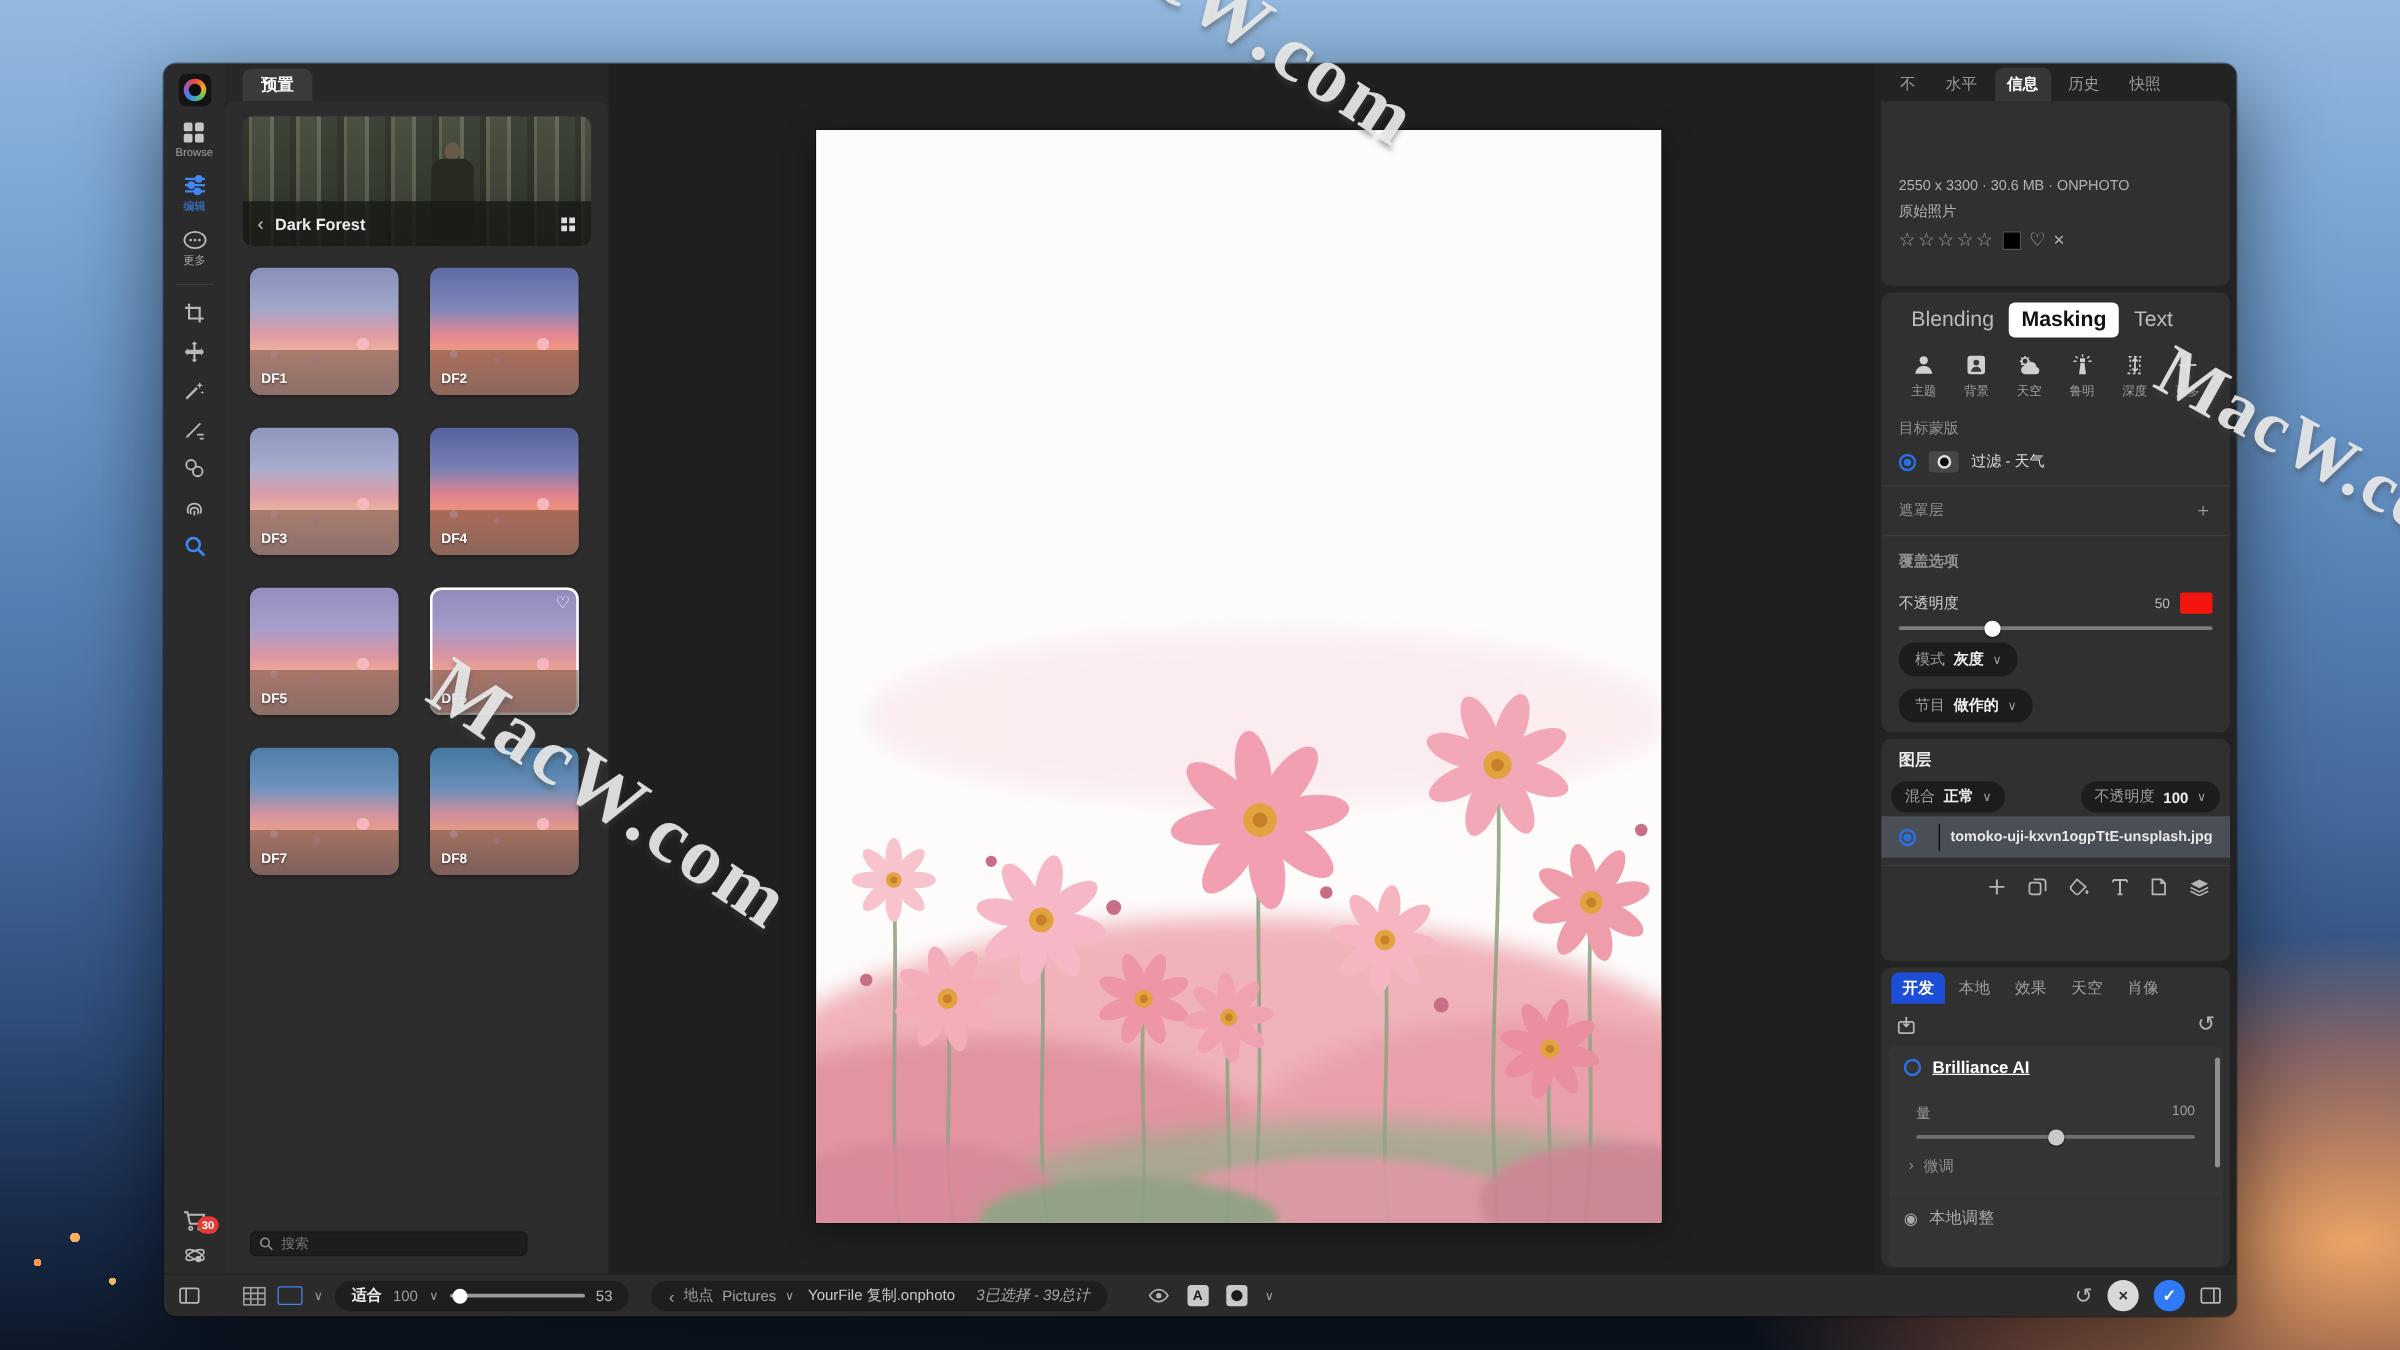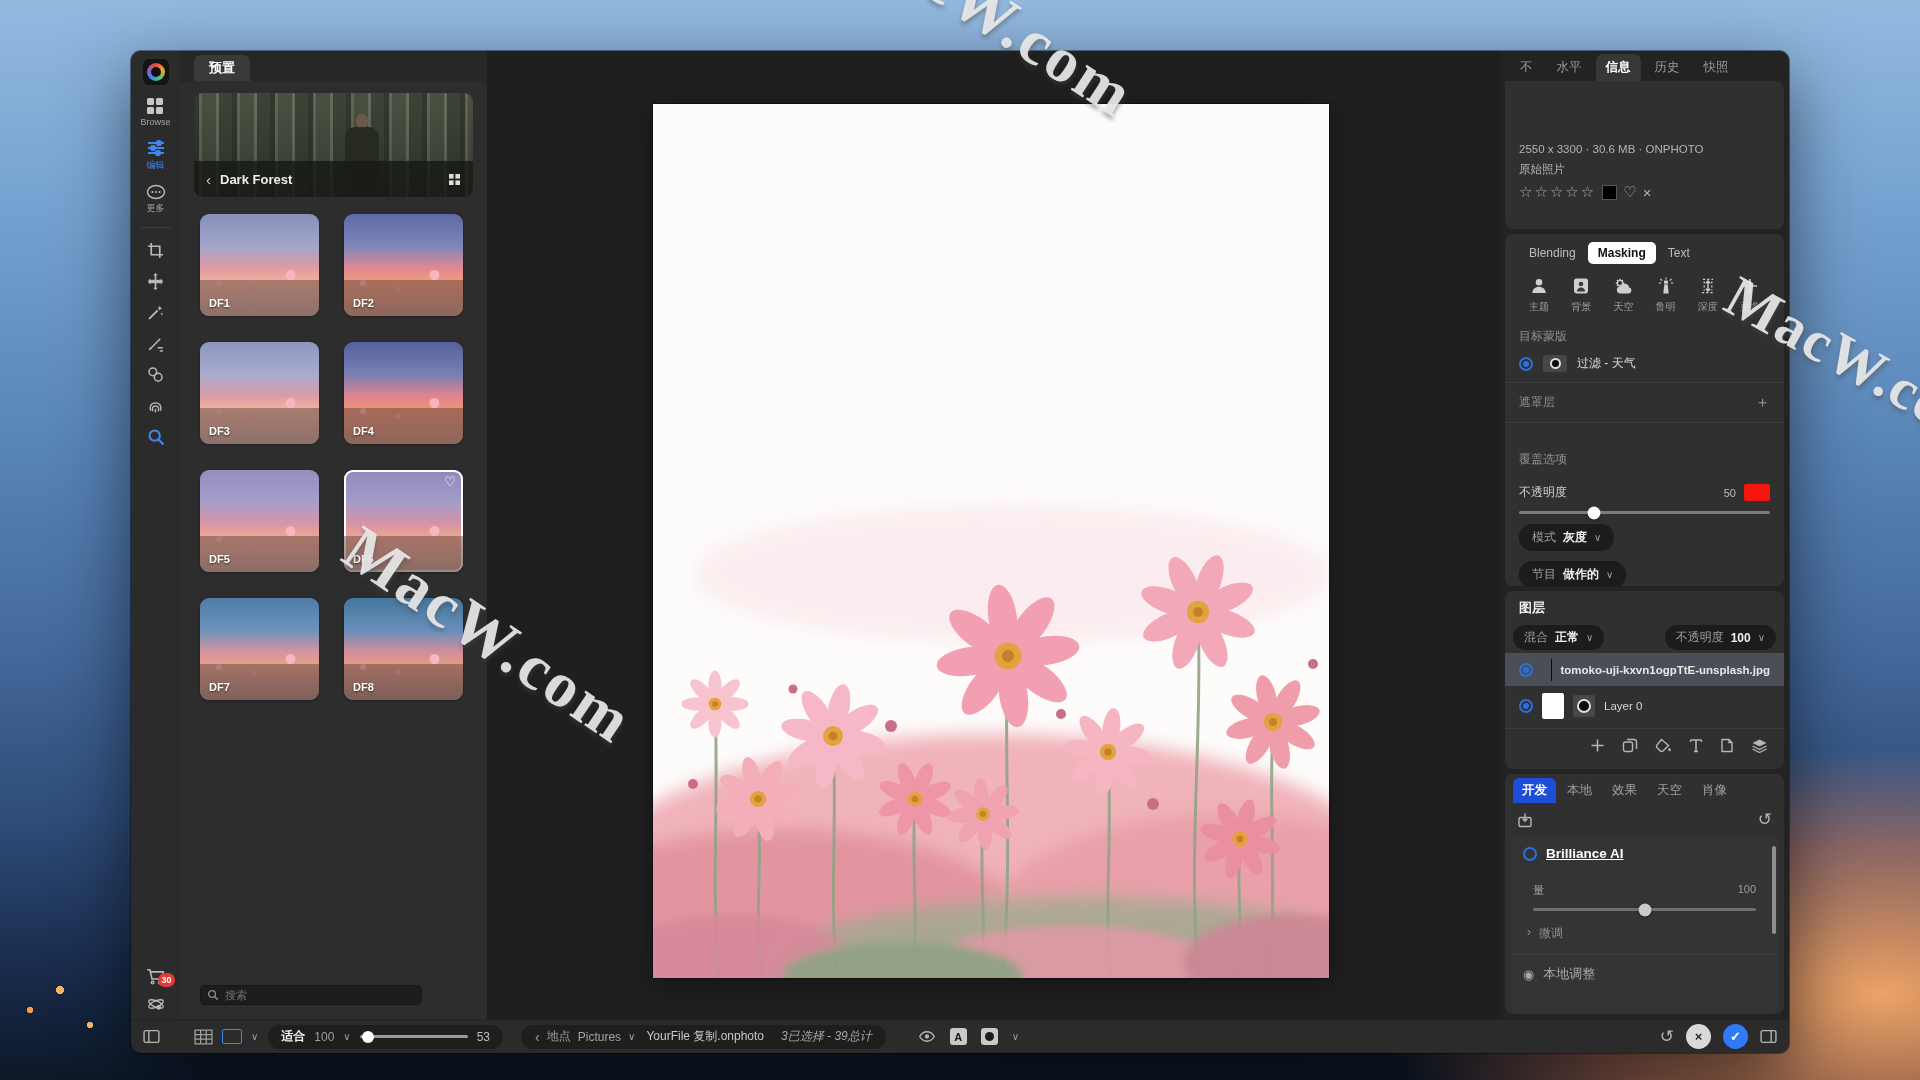--- a/index.html
+++ b/index.html
@@ -101,21 +101,21 @@
   .card-info { height:148px; padding:10px 14px; border-radius:0 8px 8px 8px; }
   .info-meta { margin-top:52px; color:#b3b3b3; font-size:11.5px; }
   .info-sub { margin-top:7px; color:#b3b3b3; font-size:11.5px; }
   .info-row { margin-top:6px; display:flex; align-items:center; gap:6px; color:#9a9a9a; }
   .stars { font-size:15px; letter-spacing:2px; color:#a5a5a5; }
   .swatch-k { width:15px; height:15px; background:#000; border:1px solid #555; }
   .glyph { font-size:15px; color:#b5b5b5; }
 
   .card-mask { height:352px; padding:8px 14px; }
   .mask-tabs { display:flex; gap:2px; align-items:center; }
-  .mask-tab { color:#bdbdbd; font-size:12px; padding:4px 10px; border-radius:5px; }
+  .mask-tab { color:#bdbdbd; font-size:17px; padding:4px 10px; border-radius:5px; }
   .mask-tab.active { background:#fff; color:#111; font-weight:700; }
   .mask-tools { display:flex; justify-content:space-between; margin-top:12px; padding:0 2px; }
   .mtool { display:flex; flex-direction:column; align-items:center; gap:4px; color:#cfcfcf; width:36px; }
   .mtool .lbl { font-size:10px; color:#9f9f9f; }
   .sec-title { color:#8f8f8f; font-size:12px; margin-top:14px; }
   .hr { height:1px; background:#3c3c3c; margin:10px -14px 0 -14px; }
   .target-row { display:flex; align-items:center; gap:10px; margin-top:10px; }
   .radio { width:14px; height:14px; border-radius:50%; border:2px solid #2e6fe0; position:relative; flex:0 0 auto; }
   .radio.on::after { content:""; position:absolute; inset:2px; border-radius:50%; background:#2e6fe0; }
   .mask-chip { width:24px; height:17px; background:#474747; border-radius:3px; display:flex; align-items:center; justify-content:center; }
@@ -547,21 +547,21 @@
               <span class="c"></span>
             </span>
           <span class="target-name">过滤 - 天气</span>
         </div>
         <div class="hr"></div>
         <div class="row-split" style="margin-top:10px;">
           <span class="sec-title" style="margin-top:0;">遮罩层</span>
           <span class="plus-g">＋</span>
         </div>
         <div class="hr"></div>
-        <div class="sec-title" style="margin-top:28px;">覆盖选项</div>
+        <div class="sec-title" style="margin-top:12px;font-weight:bold;">覆盖选项</div>
 
         <div class="op-row">
           <span class="op-lbl">不透明度</span>
           <span class="op-val">50</span>
           <span class="op-swatch"></span>
         </div>
         <div class="slider">
             <span class="knob" style="left:30%;"></span>
           </div>
 
@@ -593,26 +593,20 @@
             <span class="pl">不透明度</span>
             <span class="pv">100</span>
             <span class="chev">∨</span>
           </div>
         </div>
         <div class="layer-row sel">
           <span class="radio on"></span>
           <span class="l-thumb"></span>
           <span class="l-mask"></span>
           <span class="l-name">tomoko-uji-kxvn1ogpTtE-unsplash.jpg</span>
-        </div>
-        <div class="layer-row">
-          <span class="radio on"></span>
-          <span class="l-thumb white"></span>
-          <span class="l-mask icon"></span>
-          <span class="l-name normal">Layer 0</span>
         </div>
         <div class="layers-hr"></div>
         <div class="layers-actions">
           <svg class="ic" width="15" height="15" viewBox="0 0 15 15">
             <path d="M7.5 1.5v12M1.5 7.5h12" stroke="#b5b5b5" stroke-width="1.5"></path>
             </svg>
           <svg class="ic" width="16" height="15" viewBox="0 0 16 15">
             <rect x="1.5" y="4" width="9" height="9.5" rx="2" fill="none" stroke="#b5b5b5" stroke-width="1.4"></rect>
             <path d="M5 1.5h7.2a2.3 2.3 0 012.3 2.3V11" fill="none" stroke="#b5b5b5" stroke-width="1.4"></path>
             </svg>

